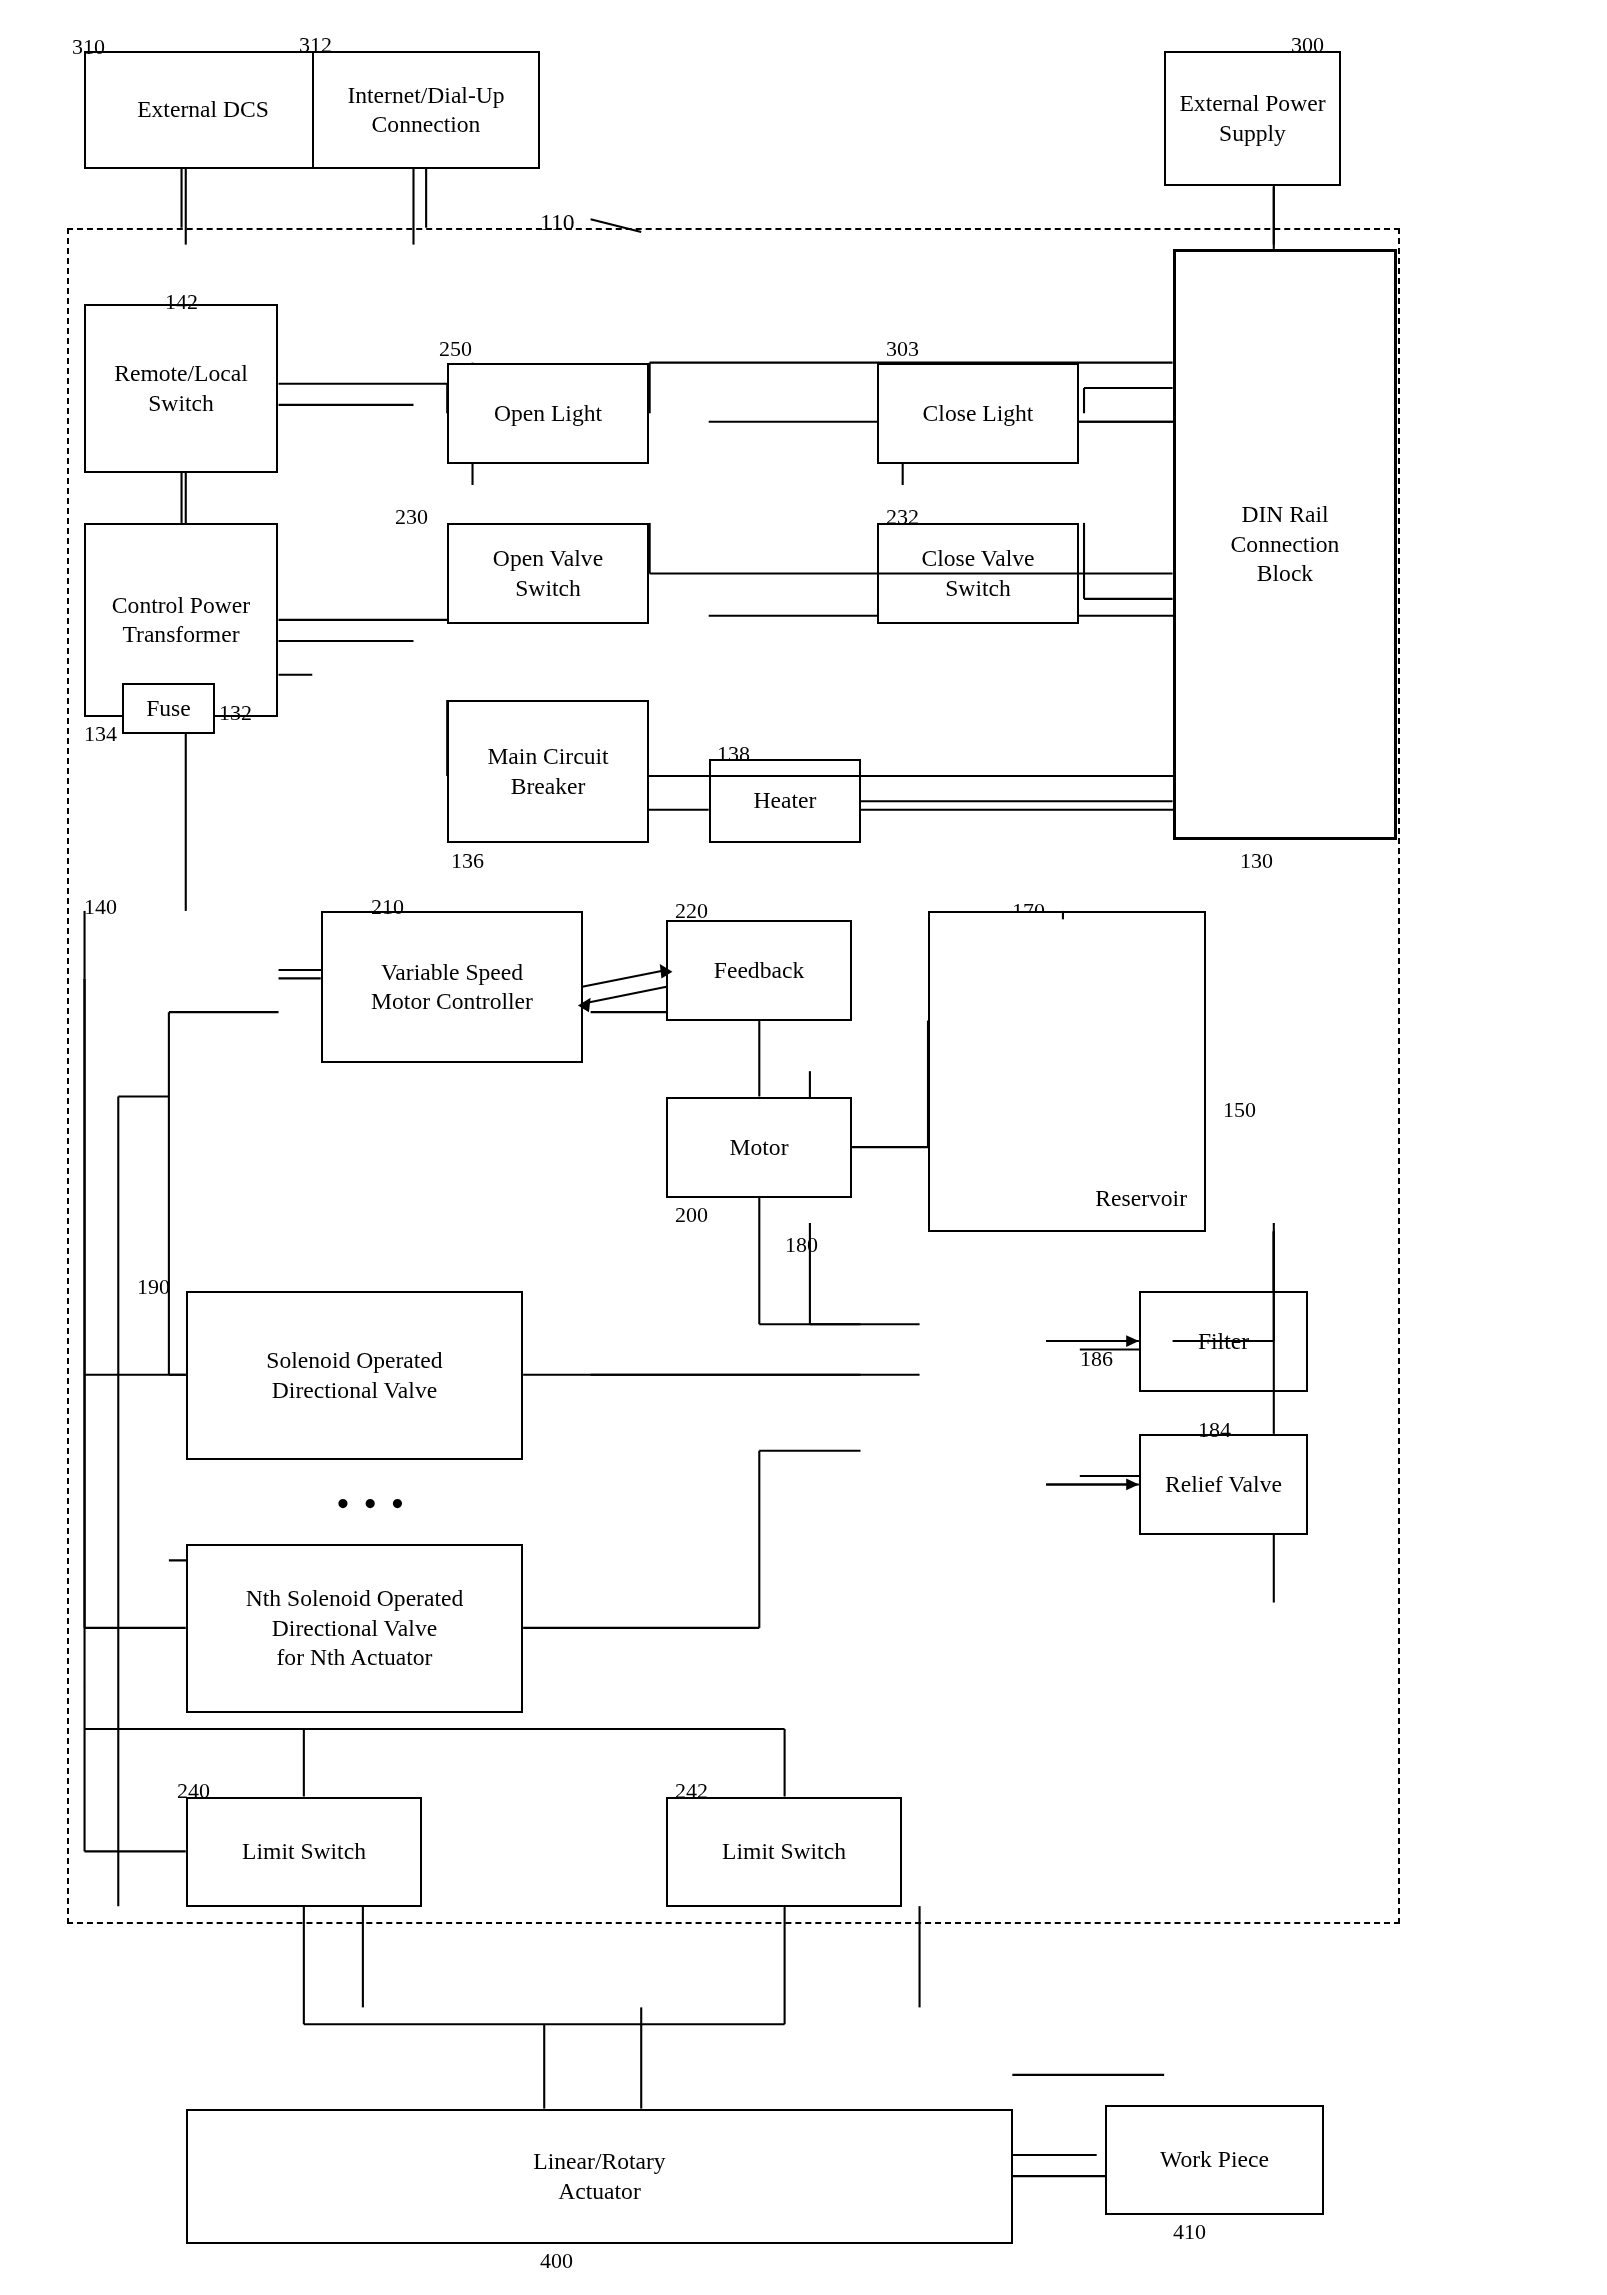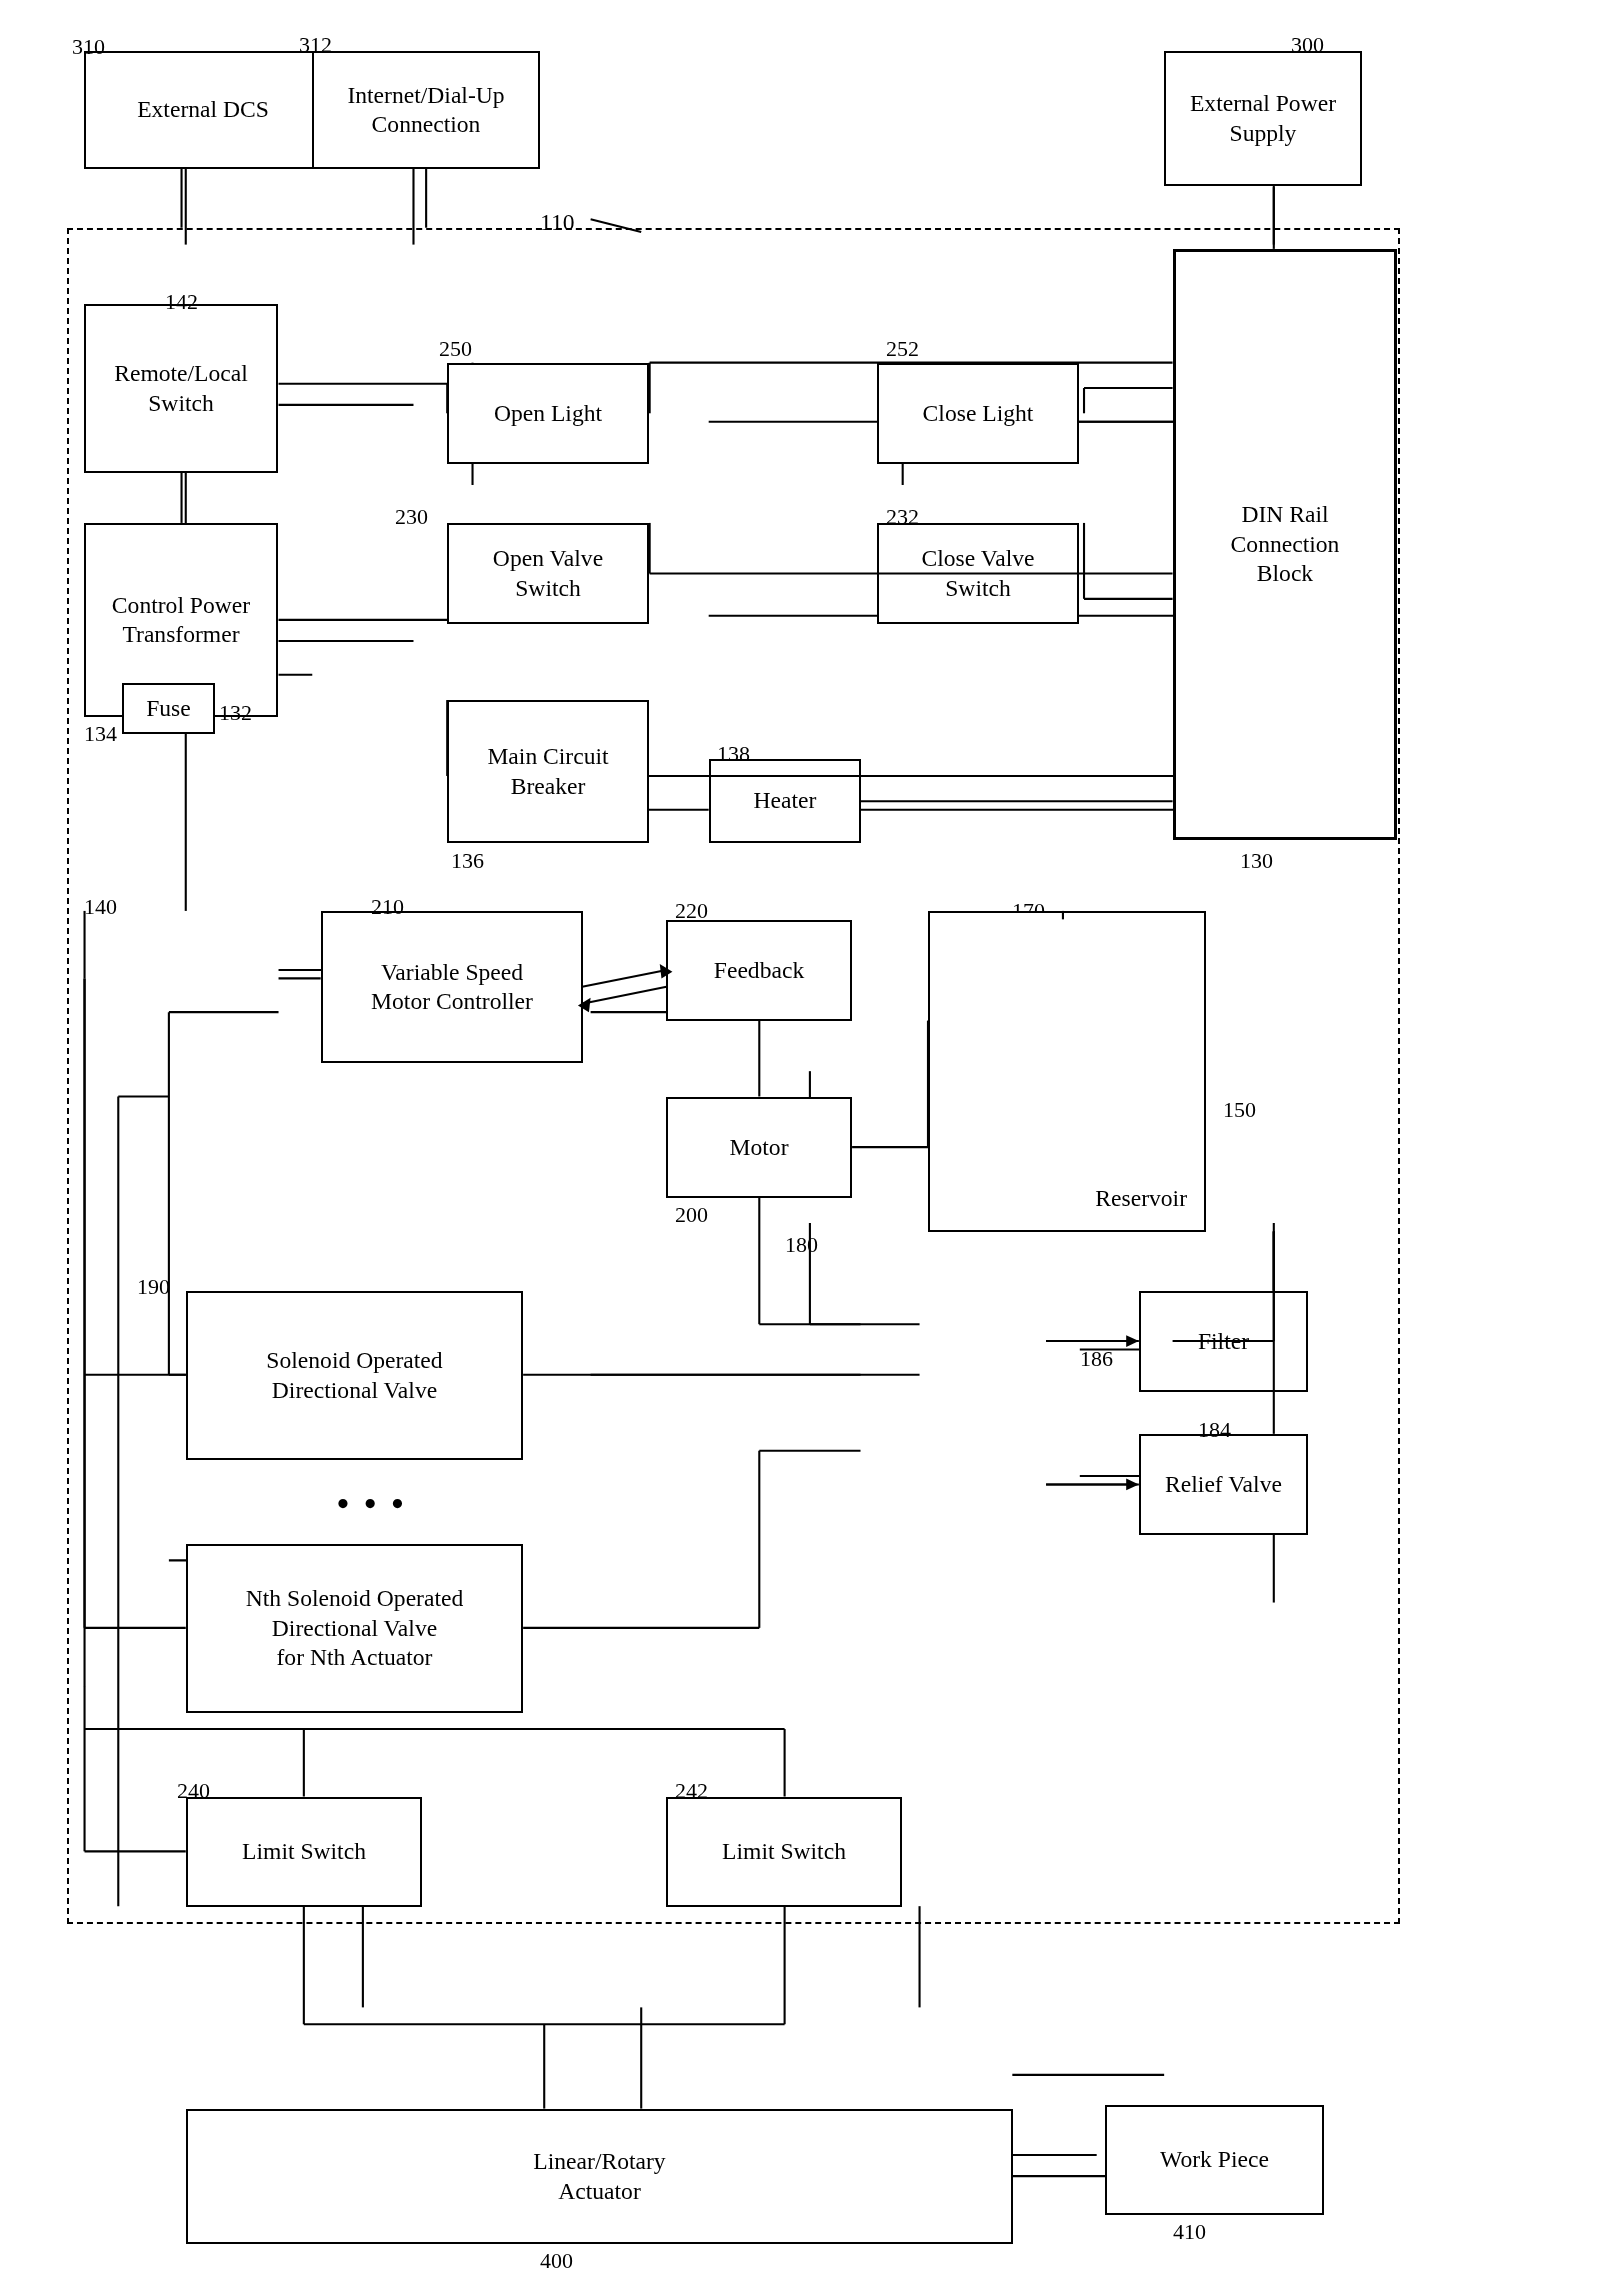--- a/index.html
+++ b/index.html
@@ -151,21 +151,21 @@
   <div class="box" style="left:84px; top:51px; width:238px; height:118px;">
     <span>External DCS</span>
   </div>
   <span class="ref-num" style="left:72px; top:34px;">310</span>
 
   <div class="box" style="left:312px; top:51px; width:228px; height:118px;">
     <span>Internet/Dial-Up<br>Connection</span>
   </div>
   <span class="ref-num" style="left:299px; top:32px;">312</span>
 
-  <div class="box" style="left:1164px; top:51px; width:198px; height:135px;">
+  <div class="box" style="left:1164px; top:51px; width:177px; height:135px;">
     <span>External Power<br>Supply</span>
   </div>
   <span class="ref-num" style="left:1291px; top:32px;">300</span>
 
   <div class="dashed-box" style="left:67px; top:228px; width:1333px; height:1696px;"></div>
 
   <span class="ref-num" style="left:540px; top:209px; font-size:23.6px;">110</span>
 
   <svg style="position:absolute;top:0;left:0;width:100%;height:100%;pointer-events:none;" viewBox="0 0 1906 2721" width="1608" height="2295">
     <line x1="700" y1="260" x2="760" y2="275" stroke="#000" stroke-width="2.5"></line>
@@ -177,21 +177,21 @@
   <span class="ref-num" style="left:165px; top:289px;">142</span>
 
   <div class="box" style="left:447px; top:363px; width:202px; height:101px;">
     <span>Open Light</span>
   </div>
   <span class="ref-num" style="left:439px; top:336px;">250</span>
 
   <div class="box" style="left:877px; top:363px; width:202px; height:101px;">
     <span>Close Light</span>
   </div>
-  <span class="ref-num" style="left:886px; top:336px;">252</span>
+  <span class="ref-num" style="left:886px; top:336px;">303</span>
 
   <div class="box" style="left:447px; top:523px; width:202px; height:101px;">
     <span>Open Valve<br>Switch</span>
   </div>
   <span class="ref-num" style="left:395px; top:504px;">230</span>
 
   <div class="box" style="left:877px; top:523px; width:202px; height:101px;">
     <span>Close Valve<br>Switch</span>
   </div>
   <span class="ref-num" style="left:886px; top:504px;">232</span>

